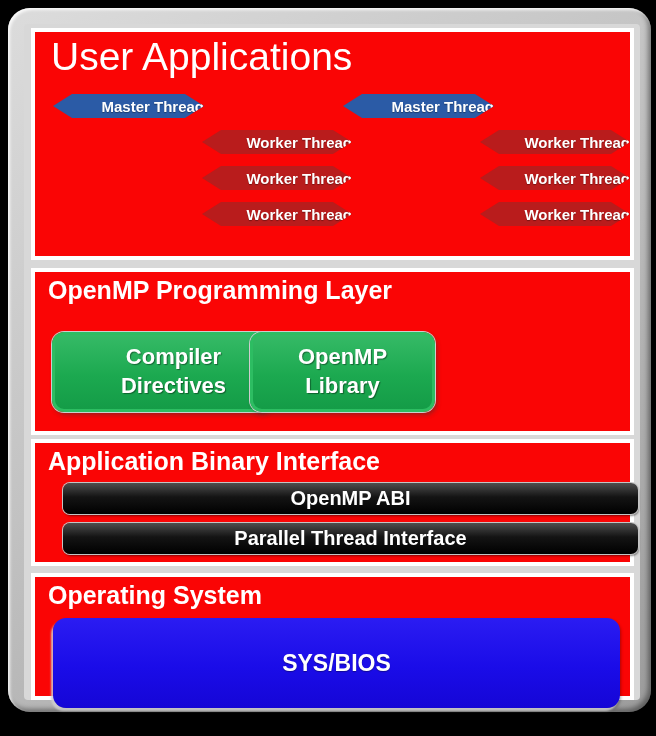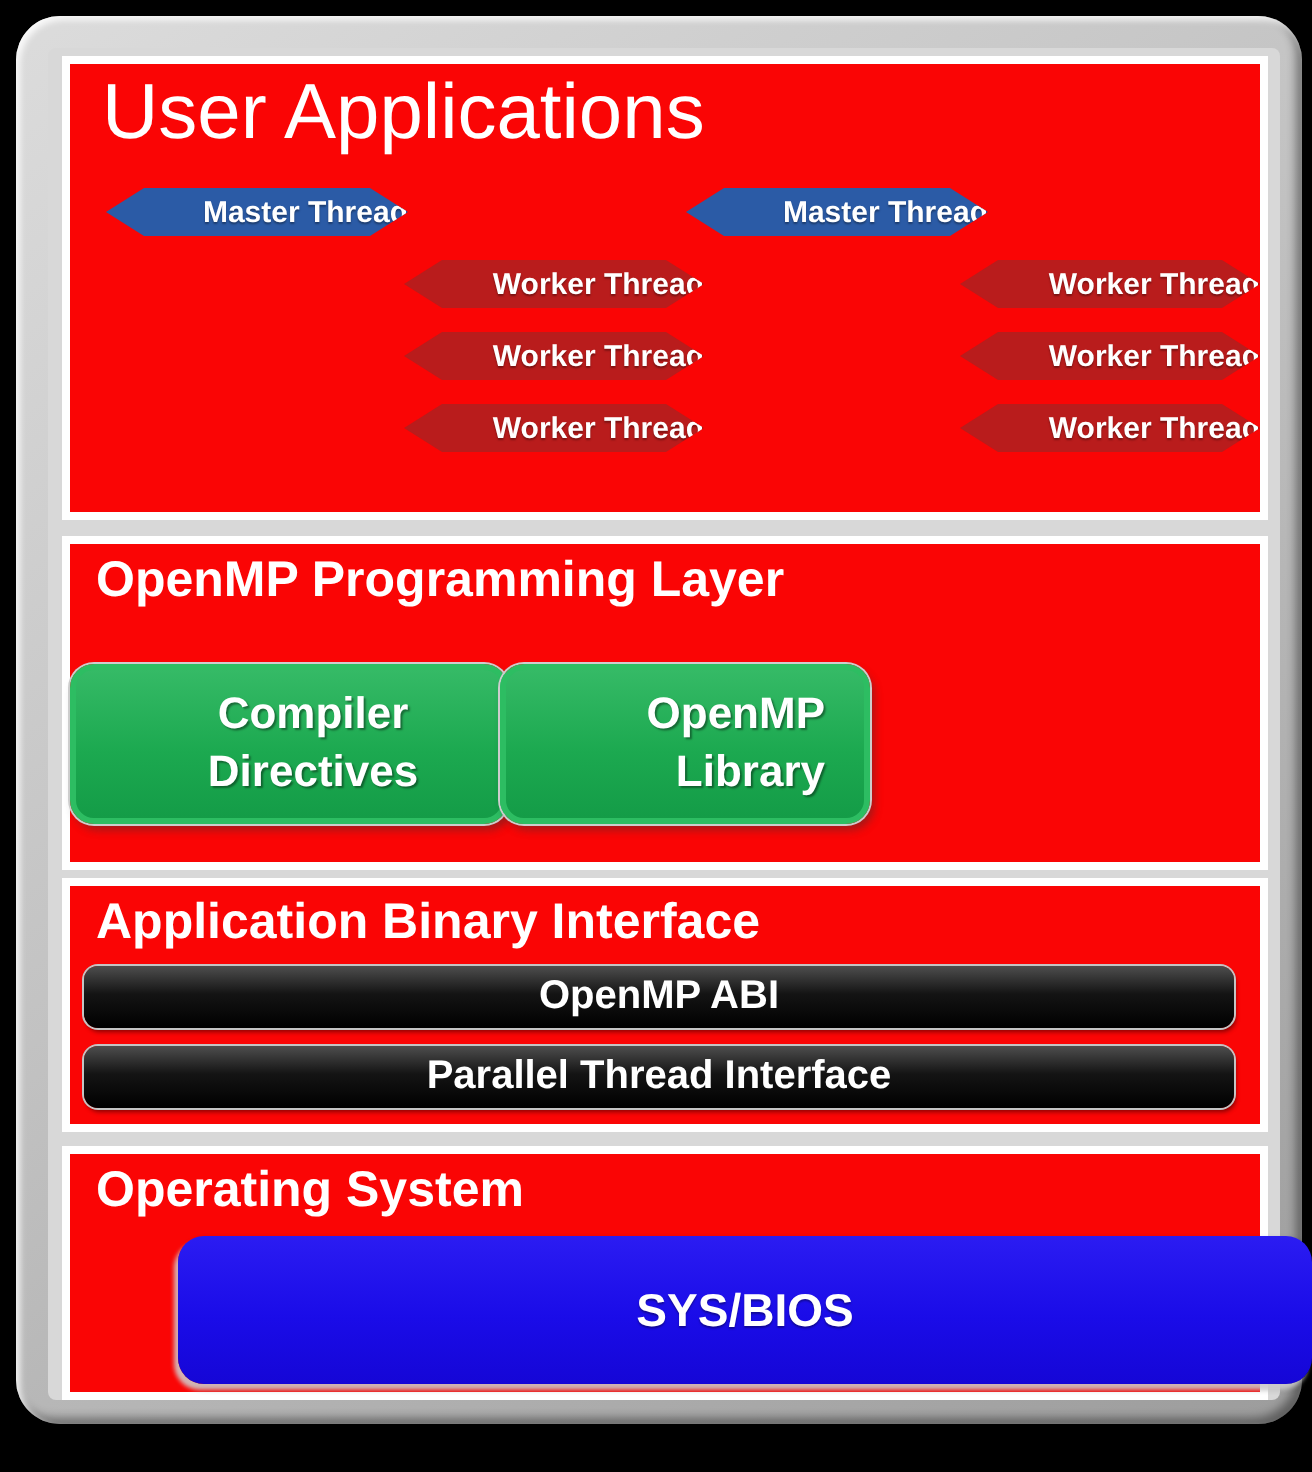--- a/index.html
+++ b/index.html
@@ -56,45 +56,44 @@
 
   .gbox {
     position:absolute; top:60px; height:80px; box-sizing:border-box;
     border-radius:12px; border:3px solid #2dbd62;
     background:linear-gradient(180deg,#35ba66 0%,#1ca950 55%,#149c47 100%);
     box-shadow:0 0 0 1px #cdcdcd, 2px 3px 4px rgba(50,50,50,.45);
     display:flex; align-items:center; justify-content:center;
     color:#fff; font-weight:bold; font-size:22px; line-height:1.3;
     text-align:center; text-shadow:1px 1px 1px rgba(0,0,0,.4);
   }
-  #g1 { left:0;  width:219px;padding-left:24px; }
-  #g2 { left:215px; width:185px;text-align:right; }
+  #g1 { left:17px;  width:219px;padding-left:24px; }
+  #g2 { left:215px; width:185px; }
   #g3 { left:408px; width:187px; }
   .gbox span { display:block; width:140px; }
 
   .bar {
-    position:absolute; left:7px; width:575px; height:31px;
+    position:absolute; left:28px; width:575px; height:31px;
     border-radius:7px;
     background:linear-gradient(180deg,#4e4e4e 0%,#141414 45%,#000 100%);
     box-shadow:0 0 0 1px #c4c4c4, 1px 2px 2px rgba(0,0,0,.45);
     display:flex; align-items:center; justify-content:center;
     color:#fff; font-weight:bold; font-size:20px; white-space:nowrap;
   }
   #bar1 { top:40px; }
   #bar2 { top:80px; }
 
   .osbox {
-    position:absolute; left:18px; top:41px; width:567px; height:74px;
+    position:absolute; left:18px; top:41px; width:567px; height:90px;
     border-radius:13px;
     background:linear-gradient(180deg,#2b1cf2 0%,#1a0ce8 55%,#1506d6 100%);
     box-shadow:-2px 3px 2px rgba(210,210,210,.85), 1px 2px 3px rgba(0,0,0,.3);
     display:flex; align-items:center; justify-content:center;
     color:#fff; font-weight:bold; font-size:23px;
     text-shadow:0 1px 1px rgba(0,0,0,.35);
-    margin-left:36px;
   }
 </style>
 </head>
 <body>
 
 <div class="canvas">
   <div class="frame">
     <div class="panel"></div>
   </div>
 

